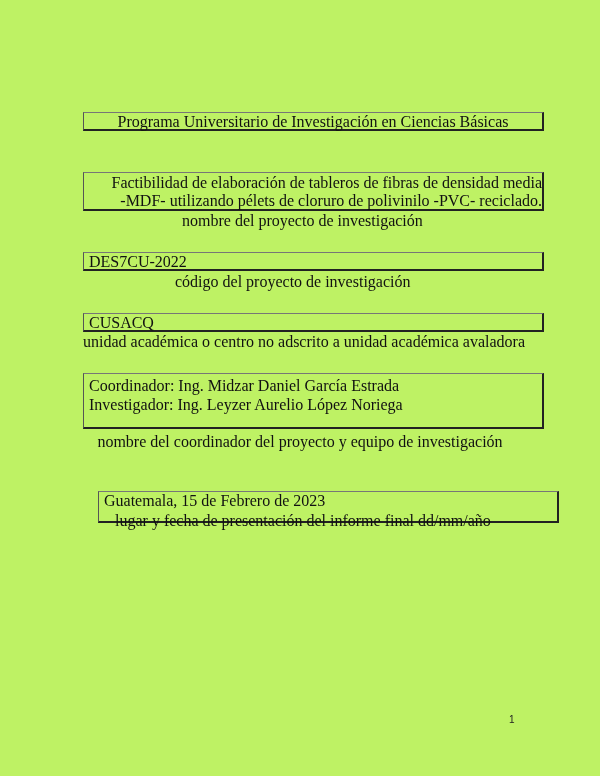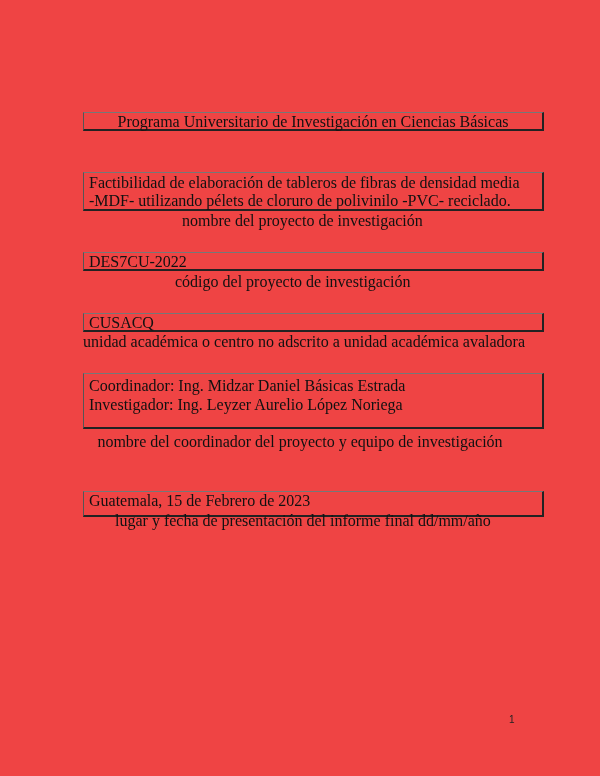--- a/index.html
+++ b/index.html
@@ -4,21 +4,21 @@
   <style>
     html, body {
       margin: 0;
       padding: 0;
       background: #ffffff;
     }
     .page {
       position: relative;
       width: 600px;
       height: 776px;
-      background: #ef4444;
+      background: #bef264;
       font-family: "Liberation Serif", "DejaVu Serif", serif;
       color: #111111;
       font-size: 16px;
       overflow: hidden;
     }
     .box {
       position: absolute;
       left: 83px;
       width: 461px;
       border: 1px solid #333333;
@@ -55,21 +55,21 @@
   </style>
 </head>
 <body>
 
 <div class="page">
 
   <div class="box center" style="top:112px; height:19px;">
     <span class="line">Programa Universitario de Investigación en Ciencias Básicas</span>
   </div>
 
-  <div class="box" style="top:172px; height:39px; padding-top:1px;">
+  <div class="box" style="top:172px; height:39px; padding-top:1px;text-align:right;">
     <span class="line">Factibilidad de elaboración de tableros de fibras de densidad media</span>
     <span class="line">-MDF- utilizando pélets de cloruro de polivinilo -PVC- reciclado.</span>
   </div>
   <div class="caption" style="top:211px; left:182px; width:auto;">
     <span class="line">nombre del proyecto de investigación</span>
   </div>
 
   <div class="box" style="top:252px; height:19px;">
     <span class="line">DES7CU-2022</span>
   </div>
@@ -78,28 +78,28 @@
   </div>
 
   <div class="box" style="top:313px; height:19px;">
     <span class="line">CUSACQ</span>
   </div>
   <div class="caption" style="top:332px; left:83px; width:auto;">
     <span class="line">unidad académica o centro no adscrito a unidad académica avaladora</span>
   </div>
 
   <div class="box" style="top:373px; height:56px; padding-top:2px; line-height:19px;">
-    <span class="line">Coordinador: Ing. Midzar Daniel Básicas Estrada</span>
+    <span class="line">Coordinador: Ing. Midzar Daniel García Estrada</span>
     <span class="line">Investigador: Ing. Leyzer Aurelio López Noriega</span>
   </div>
   <div class="caption c" style="top:431px; line-height:21px;">
     <span class="line">nombre del coordinador del proyecto y equipo de investigación</span>
   </div>
 
-  <div class="box" style="top:491px; height:26px;">
+  <div class="box" style="top:491px; height:32px;margin-left:15px;">
     <span class="line">Guatemala, 15 de Febrero de 2023</span>
   </div>
   <div class="caption" style="top:511px; left:115px; width:auto;text-align:right;">
     <span class="line">lugar y fecha de presentación del informe final dd/mm/año</span>
   </div>
 
   <div class="pagenum">1</div>
 
 </div>
 

